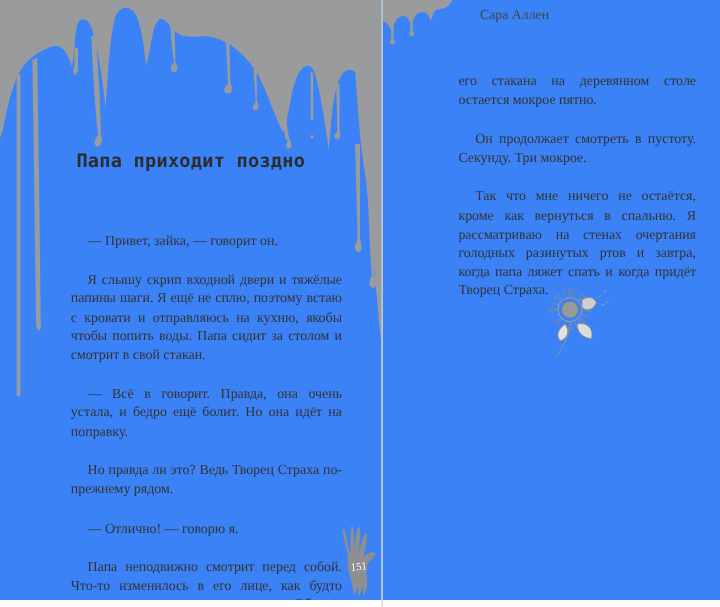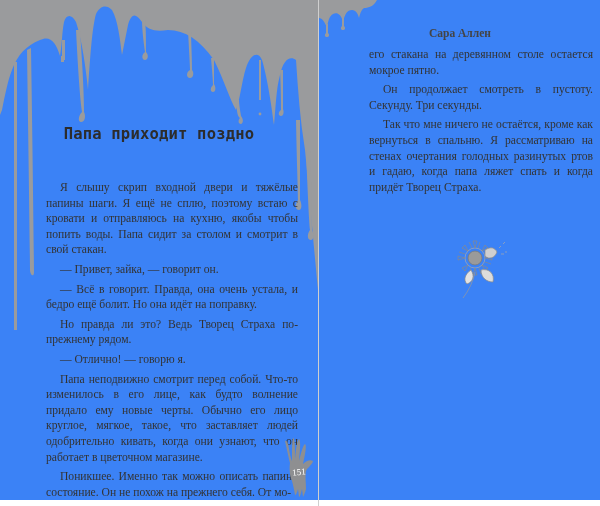--- a/index.html
+++ b/index.html
@@ -7,26 +7,26 @@
          font-family:"DejaVu Serif", serif; color:#3a3a3a; }
   .spread { position:absolute; left:0; top:0; width:600px; height:506px; }
   .page { position:absolute; top:0; height:500px; background:#3b82f6; overflow:hidden; }
   .page-left { left:0; width:318px; }
   .page-right { left:319px; width:281px; }
   .spine { position:absolute; left:318px; top:0; width:1px; height:506px; background:#cfcfcf; }
   .drips { position:absolute; left:0; top:0; }
   .chapter-title { position:absolute; left:0; width:318px; top:125px; text-align:center;
         font-family:"DejaVu Sans Mono", monospace; font-weight:bold; font-size:15.5px; color:#2c2c2c; letter-spacing:0.2px; }
   .text { position:absolute; font-family:"Liberation Serif", serif; font-size:11.6px; line-height:15.6px; color:#333; text-align:justify; }
-  .text p { margin:4px; text-indent:14px; }
+  .text p { margin:17px; text-indent:14px; }
   .text p.noindent { text-indent:0; }
   .left-text { left:42px; top:176px; width:260px; }
   .right-text { left:365px; top:43px; width:232px; }
-  .running-head { position:absolute; left:400px; top:27px; width:120px; text-align:center;
-        font-family:"Liberation Serif", serif; font-size:11.5px; color:#444;font-weight:bold; }
+  .running-head { position:absolute; left:400px; top:7px; width:120px; text-align:left;
+        font-family:"Liberation Serif", serif; font-size:11.5px; color:#444; }
   .handprint { position:absolute; left:282px; top:437px; }
   .page-number { position:absolute; left:289px; top:467px; width:20px; text-align:center;
         font-family:"Liberation Serif", serif; font-size:9px; color:#fff; transform:rotate(-6deg); }
   .sunflower { position:absolute; left:445px; top:230px; }
 </style>
 </head>
 <body>
 
 <div class="spread">
 
@@ -54,22 +54,22 @@
         <circle cx="260" cy="114" r="1.4"></circle>
         <path d="M280,70 C281,90 281,105 281,110 C278,112 278,116 281,116 C284,116 284,111 283,109 C283,95 283,80 283,70 Z"></path>
         <path d="M296,120 C297,170 298,190 298,200 C295,204 295,210 299,210 C302,210 302,204 300,200 C300,180 300,150 300,120 Z"></path>
         <path d="M306,150 C308,200 309,220 310,230 C307,234 307,240 311,240 C314,240 314,234 312,230 C312,210 311,180 310,150 Z"></path>
       </g>
     </svg>
 
     <div class="chapter-title">Папа приходит поздно</div>
 
     <div class="text left-text">
+      <p>— Привет, зайка, — говорит он.</p>
       <p>Я слышу скрип входной двери и тяжёлые папины шаги. Я ещё не сплю, поэтому встаю с кровати и отправляюсь на кухню, якобы чтобы попить воды. Папа сидит за столом и смотрит в свой стакан.</p>
-      <p>— Привет, зайка, — говорит он.</p>
       <p>— Всё в говорит. Правда, она очень устала, и бедро ещё болит. Но она идёт на поправку.</p>
       <p>Но правда ли это? Ведь Творец Страха по-прежнему рядом.</p>
       <p>— Отлично! — говорю я.</p>
       <p>Папа неподвижно смотрит перед собой. Что-то изменилось в его лице, как будто волнение придало ему новые черты. Обычно его лицо круглое, мягкое, такое, что заставляет людей одобрительно кивать, когда они узнают, что он работает в цветочном магазине.</p>
       <p>Поникшее. Именно так можно описать папино состояние. Он не похож на прежнего себя. От мо-</p>
     </div>
 
     <svg class="handprint" width="34" height="60" viewBox="0 0 34 60">
       <g fill="#8e8f91">
         <path d="M8,26 C6,18 4,8 3,4 C5,3 6,6 7,12 C8,18 9,22 10,24 C10,14 10,4 11,1 C13,1 13,10 13,22
@@ -92,22 +92,22 @@
         <path d="M7,24 L9,24 L9,33 C11,35 10,37 8,37 C6,37 5,35 7,33 Z"></path>
         <path d="M23,18 L25,18 L25,26 C27,28 26,30 24,30 C22,30 21,28 23,26 Z"></path>
       </g>
     </svg>
   </div>
 
   <div class="running-head">Сара Аллен</div>
 
   <div class="text right-text">
     <p class="noindent">его стакана на деревянном столе остается мокрое пятно.</p>
-    <p>Он продолжает смотреть в пустоту. Секунду. Три секунды.</p>
-    <p>Так что мне ничего не остаётся, кроме как вернуться в спальню. Я рассматриваю на стенах очертания голодных разинутых ртов и гадаю, когда папа ляжет спать и когда придёт Творец Страха.</p>
+    <p>Он продолжает смотреть в пустоту. Секунду. Три мокрое.</p>
+    <p>Так что мне ничего не остаётся, кроме как вернуться в спальню. Я рассматриваю на стенах очертания голодных разинутых ртов и завтра, когда папа ляжет спать и когда придёт Творец Страха.</p>
   </div>
 
   <svg class="sunflower" width="80" height="70" viewBox="0 0 80 70">
     <g fill="none" stroke="#8a8a8a" stroke-width="0.7">
       <g transform="translate(30,28)">
         <circle r="7" fill="#9a9a9a" stroke="#777"></circle>
         <circle r="10" stroke="#aaa"></circle>
         <path d="M0,-10 L-2,-17 L2,-17 Z M7,-7 L10,-13 L13,-10 Z M10,0 L17,-2 L17,2 Z M7,7 L13,10 L10,13 Z
                  M0,10 L2,17 L-2,17 Z M-7,7 L-10,13 L-13,10 Z M-10,0 L-17,2 L-17,-2 Z M-7,-7 L-13,-10 L-10,-13 Z"></path>
         <path d="M3,-10 L5,-16 M-3,-10 L-6,-16 M10,4 L16,6 M-10,-4 L-16,-6 M4,10 L6,16 M-4,10 L-6,16"></path>

